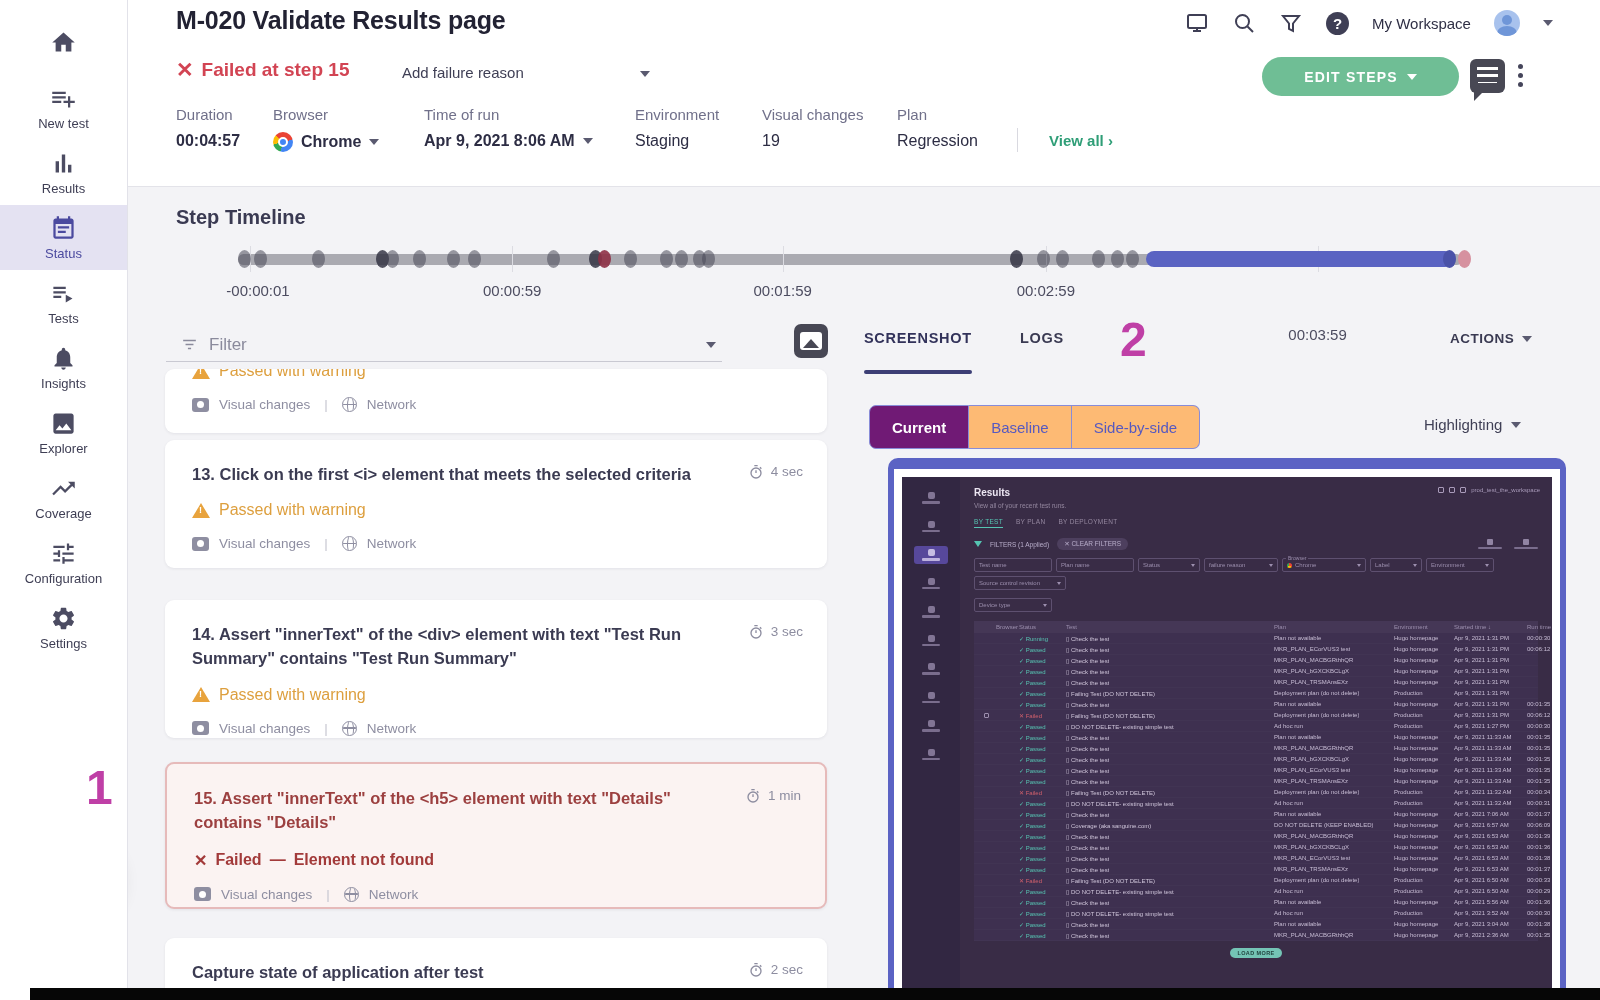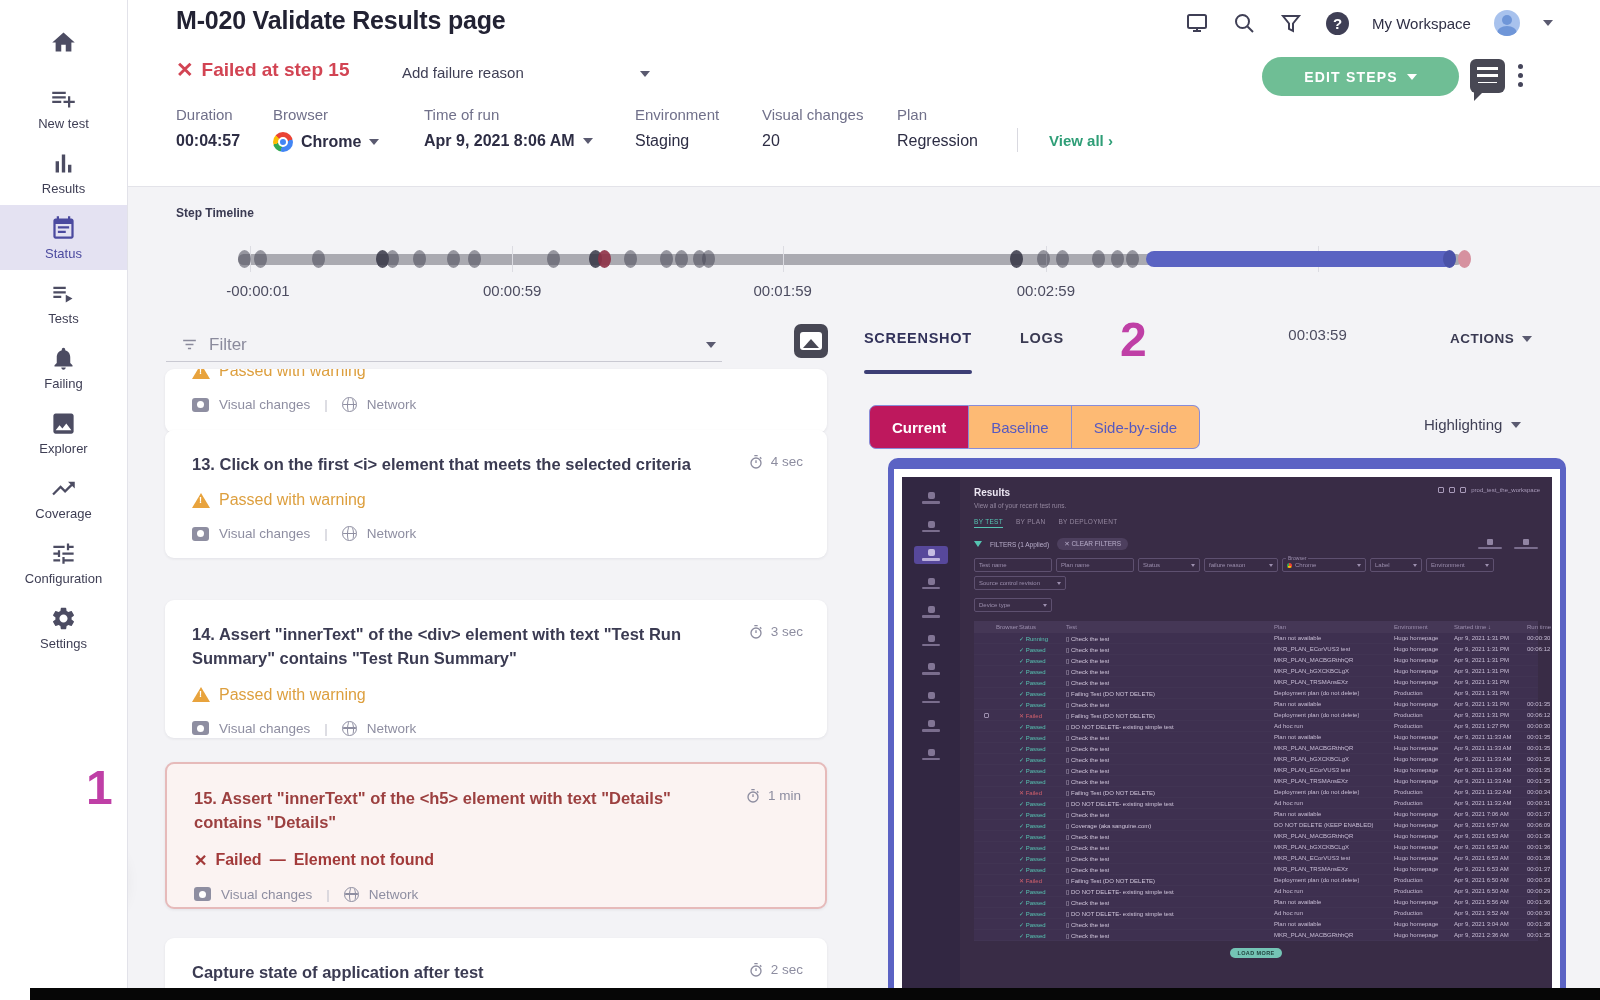--- a/index.html
+++ b/index.html
@@ -46,21 +46,21 @@
   .meta-label { font-size:15px; color:#70708a; }
   .meta-value { margin-top:9px; font-size:16px; color:#2d2d44; font-weight:600; display:flex; align-items:center; gap:8px; }
   .chrome-logo { width:20px; height:20px; border-radius:50%; background:conic-gradient(from -45deg,#ea4335 0 120deg,#4285f4 0 240deg,#34a853 0 300deg,#fbbc05 0 360deg); position:relative; }
   .chrome-logo::after { content:""; position:absolute; inset:5px; background:#4285f4; border:2px solid #fff; border-radius:50%; }
   #meta-divider { position:absolute; left:1017px; top:128px; width:1px; height:24px; background:#d9d9e0; }
   #view-all { position:absolute; left:1037px; top:132px; font-size:15px; color:#2f9e77; font-weight:600; cursor:pointer;margin-left:12px; }
 
   
   #content-bg { position:absolute; left:128px; top:186px; width:1472px; height:814px; background:#f3f3f6; border-top:1px solid #e3e3e9; }
 
-  #timeline-title { position:absolute; left:176px; top:206px; font-size:12px; font-weight:600; color:#3a3a52; }
+  #timeline-title { position:absolute; left:176px; top:206px; font-size:20px; font-weight:600; color:#3a3a52; }
   #timeline { position:absolute; left:238px; top:246px; width:1224px; height:26px; }
   #timeline-bar { position:absolute; left:0; top:8px; width:100%; height:11px; background:#aaaab1; border-radius:6px; }
   .tl-tick { position:absolute; top:0; width:1px; height:26px; background:#dcdce2; }
   .dot { position:absolute; top:4px; width:13px; height:18px; border-radius:50%; margin-left:-6px; background:rgba(72,72,88,0.55); }
   .dot.d { background:rgba(48,48,64,0.82); }
   .dot.r { background:rgba(142,48,70,0.9); }
   .dot.n { background:#4a52a8; }
   .dot.pk { background:#d6919f; }
   #tl-segment { position:absolute; top:5px; height:16px; border-radius:9px; background:#5a63c2; }
   .tl-label { position:absolute; top:282px; font-size:15px; color:#4c4c60; transform:translateX(-50%); }
@@ -86,39 +86,39 @@
   .warn-tri::after { content:"!"; position:absolute; left:-2px; top:2px; font-size:9px; font-weight:bold; color:#fff; }
   .links-row { margin-top:17px; display:flex; align-items:center; gap:10px; font-size:13.5px; color:#8e8ea1; }
   .links-row .sep { color:#c5c5cf; margin:0 4px; }
   .cam { width:17px; height:14px; background:#8e8ea1; border-radius:3px; position:relative; }
   .cam::before { content:""; position:absolute; left:5px; top:3.5px; width:7px; height:7px; border-radius:50%; background:#fff; }
   .globe { width:15px; height:15px; border:1.6px solid #8e8ea1; border-radius:50%; position:relative; overflow:hidden; }
   .globe::before { content:""; position:absolute; left:4px; top:-2px; width:5px; height:17px; border:1.3px solid #8e8ea1; border-radius:50%; }
   .globe::after { content:""; position:absolute; left:-1px; top:5.5px; width:15px; height:1.4px; background:#8e8ea1; }
   #card-partial { top:369px; height:64px; overflow:hidden; padding-top:0; }
   #card-partial .status-line { margin-top:-7px; }
-  #card-13 { top:430px; height:128px; }
+  #card-13 { top:440px; height:128px; }
   #card-14 { top:600px; height:138px; }
   #card-15 { top:762px; height:147px; background:#fbf3f2; border:2px solid #e6baba; }
   #card-15 .step-title { color:#9c4040; }
   .fail-line { margin-top:16px; font-size:16px; font-weight:bold; color:#a23a3a; display:flex; align-items:center; gap:8px; }
   #card-capture { top:938px; height:62px; }
 
   
   #tab-screenshot { position:absolute; left:864px; top:330px; font-size:14.5px; font-weight:bold; color:#32325a; letter-spacing:0.7px; cursor:pointer; }
   #tab-underline { position:absolute; left:864px; top:370px; width:108px; height:4px; background:#3c3e75; border-radius:2px; }
   #tab-logs { position:absolute; left:1020px; top:330px; font-size:14.5px; font-weight:600; color:#3a3a52; letter-spacing:0.7px; cursor:pointer; }
   #actions { position:absolute; left:1450px; top:331px; font-size:13.5px; font-weight:bold; color:#3a3a52; letter-spacing:0.5px; display:flex; align-items:center; gap:8px; cursor:pointer; }
   .annotation { position:absolute; font-size:48px; font-weight:bold; color:#bf3fa6; z-index:20; }
   #ann-2 { left:1120px; top:312px; }
   #ann-1 { left:86px; top:760px; }
 
   #view-switch { position:absolute; left:869px; top:405px; display:flex; height:44px; border-radius:7px; }
   .vbtn { display:flex; align-items:center; justify-content:center; font-size:15px; padding:0 22px; border:1px solid #888cd8; border-left-width:0; color:#5659c0; background:#fdba74; cursor:pointer; }
-  .vbtn:first-child { border-left-width:1px; border-radius:7px 0 0 7px; background:#be185d; color:#fff; font-weight:600; }
+  .vbtn:first-child { border-left-width:1px; border-radius:7px 0 0 7px; background:#701a75; color:#fff; font-weight:600; }
   .vbtn:last-child { border-radius:0 7px 7px 0; }
   #highlighting { position:absolute; left:1424px; top:416px; font-size:15px; color:#3f3f55; display:flex; align-items:center; gap:9px; cursor:pointer; }
 
   
   #viewer { position:absolute; left:888px; top:458px; width:678px; height:542px; border:6px solid #5b63c4; border-top-width:11px; border-bottom:none; border-radius:10px 10px 0 0; background:#fff; padding:8px 8px 0 8px; }
   #mini-app { width:650px; height:523px; background:#392c46; position:relative; font-size:6.5px; color:#c7bcd4; overflow:hidden; }
   #mini-sidebar { position:absolute; left:0; top:0; width:58px; height:100%; background:#322742; display:flex; flex-direction:column; align-items:center; padding-top:12px; gap:11px; }
   .mini-nav { width:34px; display:flex; flex-direction:column; align-items:center; gap:2px; padding:3px 0; border-radius:3px; }
   .mini-nav i { width:7px; height:7px; border-radius:2px; background:#9184a3; opacity:0.85; }
   .mini-nav b { width:18px; height:2.5px; border-radius:1px; background:#7a6d8d; }
@@ -194,21 +194,21 @@
     <div class="nav-item">
       <svg viewBox="0 0 24 24">
           <path d="M3 6h11v2H3zM3 10h11v2H3zM3 14h7v2H3zM14 13v7l6-3.5z"></path>
         </svg>
       <span class="nav-label">Tests</span>
     </div>
     <div class="nav-item">
       <svg viewBox="0 0 24 24">
           <path d="M12 22c1.1 0 2-.9 2-2h-4c0 1.1.89 2 2 2zm6-6v-5c0-3.07-1.64-5.64-4.5-6.32V4c0-.83-.67-1.5-1.5-1.5s-1.5.67-1.5 1.5v.68C7.63 5.36 6 7.92 6 11v5l-2 2v1h16v-1l-2-2z"></path>
         </svg>
-      <span class="nav-label">Failing</span>
+      <span class="nav-label">Insights</span>
     </div>
     <div class="nav-item">
       <svg viewBox="0 0 24 24">
           <path d="M21 19V5c0-1.1-.9-2-2-2H5c-1.1 0-2 .9-2 2v14c0 1.1.9 2 2 2h14c1.1 0 2-.9 2-2zM8.5 13.5l2.5 3.01L14.5 12l4.5 6H5l3.5-4.5z"></path>
         </svg>
       <span class="nav-label">Explorer</span>
     </div>
     <div class="nav-item">
       <svg viewBox="0 0 24 24">
           <path d="M16 6l2.29 2.29-4.88 4.88-4-4L2 16.59 3.41 18l6-6 4 4 6.3-6.29L22 12V6z"></path>
@@ -285,21 +285,21 @@
     <span>Apr 9, 2021 8:06 AM</span>
     <span class="caret"></span>
   </div>
 </div>
 <div class="meta-col" style="left:635px">
   <div class="meta-label">Environment</div>
   <div class="meta-value" style="font-weight:400">Staging</div>
 </div>
 <div class="meta-col" style="left:762px">
   <div class="meta-label">Visual changes</div>
-  <div class="meta-value" style="font-weight:400">20</div>
+  <div class="meta-value" style="font-weight:400">19</div>
 </div>
 <div class="meta-col" style="left:897px">
   <div class="meta-label">Plan</div>
   <div class="meta-value" style="font-weight:400">Regression</div>
 </div>
 <div id="meta-divider"></div>
 <div id="view-all">View all ›</div>
 
 <div id="content-bg"></div>
 

